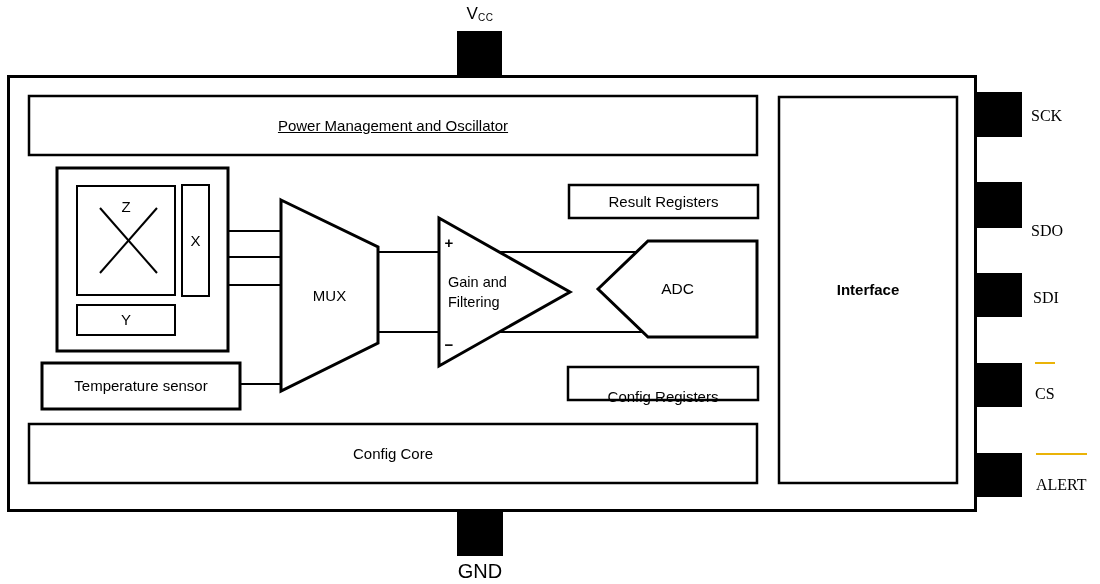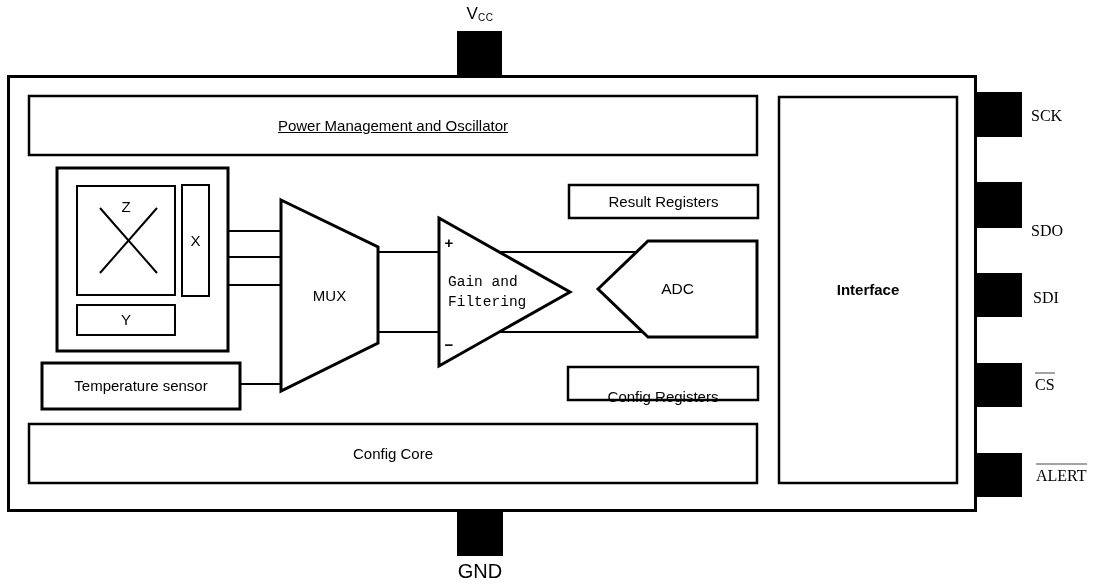--- a/index.html
+++ b/index.html
@@ -22,21 +22,21 @@
     font-size: 15px;
     line-height: 1.2;
     white-space: nowrap;
     color: #000;
   }
   .lbl.left { justify-content: flex-start; text-align: left; font-family: Liberation Serif, serif; }
   .pinlbl { font-size: 16px; }
   .vcc { font-size: 17px; }
   .vcc .sub { font-size: 10px; margin-top: 8px; letter-spacing: 0.5px; }
   .gnd { font-size: 20px; }
-  .overbar { display: inline-block; border-top: 2px solid #a3a3a3; padding-top: 1px; }
+  .overbar { display: inline-block; border-top: 2px solid #eab308; padding-top: 20px; }
   .ampsign { font-size: 15px; font-weight: 700; }
   .amptext {
     position: absolute;
     font-size: 14.5px;
     line-height: 20px;
     text-align: left;
     white-space: nowrap;
   }
 </style>
 </head>
@@ -116,21 +116,21 @@
   <div class="lbl" style="left:77px; top:305px; width:98px; height:30px;">Y</div>
 
   <div class="lbl" style="left:42px; top:363px; width:198px; height:46px;">Temperature sensor</div>
 
   <div class="lbl" style="left:281px; top:284px; width:97px; height:24px;">MUX</div>
 
   <div class="lbl ampsign" style="left:441px; top:234px; width:16px; height:18px;">+</div>
 
   <div class="lbl ampsign" style="left:441px; top:336px; width:16px; height:18px;">−</div>
 
-  <div class="amptext" style="left:448px; top:272px;font-family:Liberation Mono, monospace;">
+  <div class="amptext" style="left:448px; top:272px;">
     <div>Gain and</div>
     <div>Filtering</div>
   </div>
 
   <div class="lbl" style="left:598px; top:277px; width:159px; height:24px; font-size:15.5px;">ADC</div>
 
   <div class="lbl" style="left:569px; top:185px; width:189px; height:33px;">Result Registers</div>
 
   <div class="lbl" style="left:568px; top:367px; width:190px; height:33px;margin-top:13px;">Config Registers</div>
 

